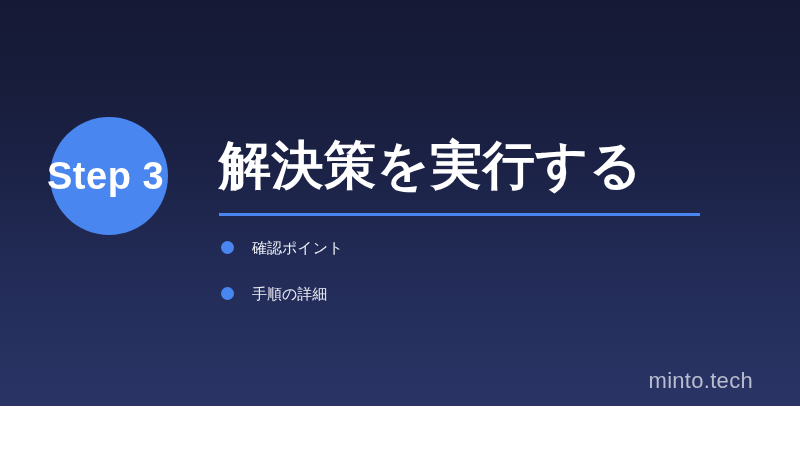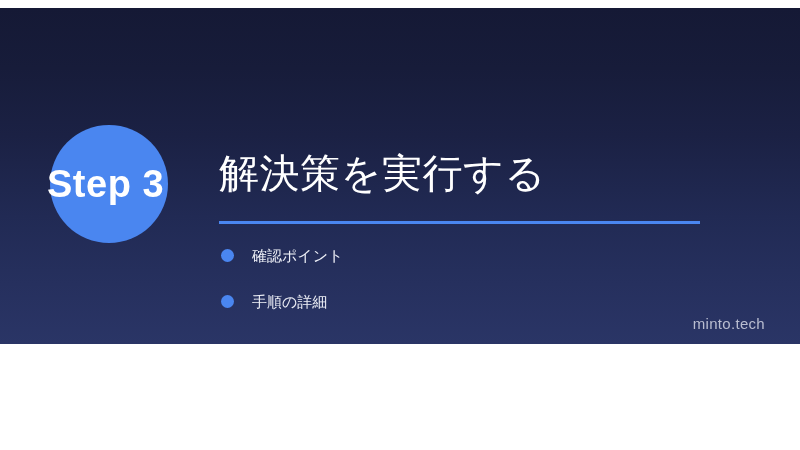--- a/index.html
+++ b/index.html
@@ -9,30 +9,29 @@
   body {
     width: 800px;
     height: 450px;
     overflow: hidden;
     font-family: "Liberation Sans", "DejaVu Sans", sans-serif;
   }
 
   #slide {
     position: relative;
     width: 800px;
-    height: 336px;
+    height: 406px;
     background: linear-gradient(180deg,
                 #151935 0%,
                 #171c3a 18%,
                 #1b2144 38%,
                 #212a54 62%,
                 #26305e 82%,
                 #2a3566 100%);
     overflow: hidden;
-    margin-top: 8px;
   }
 
   
   #step-badge {
     position: absolute;
     left: 50px;
     top: 117px;
     width: 118px;
     height: 118px;
     border-radius: 50%;
@@ -54,22 +53,22 @@
 
   
   #title-block {
     position: absolute;
     left: 219px;
     top: 138px;
     width: 482px;
   }
 
   #slide-title {
-    font-size: 40px;
-    font-weight: normal;
+    font-size: 52px;
+    font-weight: bold;
     color: #ffffff;
     line-height: 54px;
     letter-spacing: 0.5px;
     white-space: nowrap;
   }
 
   #title-rule {
     margin-top: 21px;
     width: 481px;
     height: 3px;
@@ -106,23 +105,23 @@
     margin-left: 18px;
     font-size: 15px;
     color: #eef0f7;
     line-height: 19px;
     white-space: nowrap;
   }
 
   
   #footer-watermark {
     position: absolute;
-    right: 35px;
+    right: 47px;
     bottom: 12px;
-    font-size: 15px;
+    font-size: 22px;
     color: #b9bdd0;
     letter-spacing: 0.3px;
     white-space: nowrap;
   }
 </style>
 </head>
 <body>
 
 <div id="slide">
 

